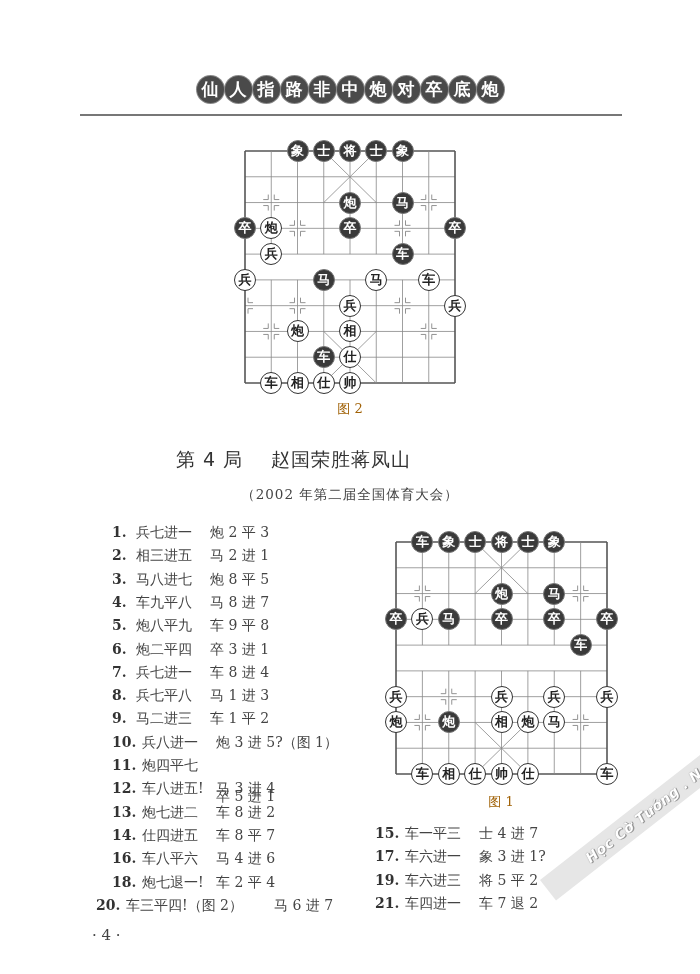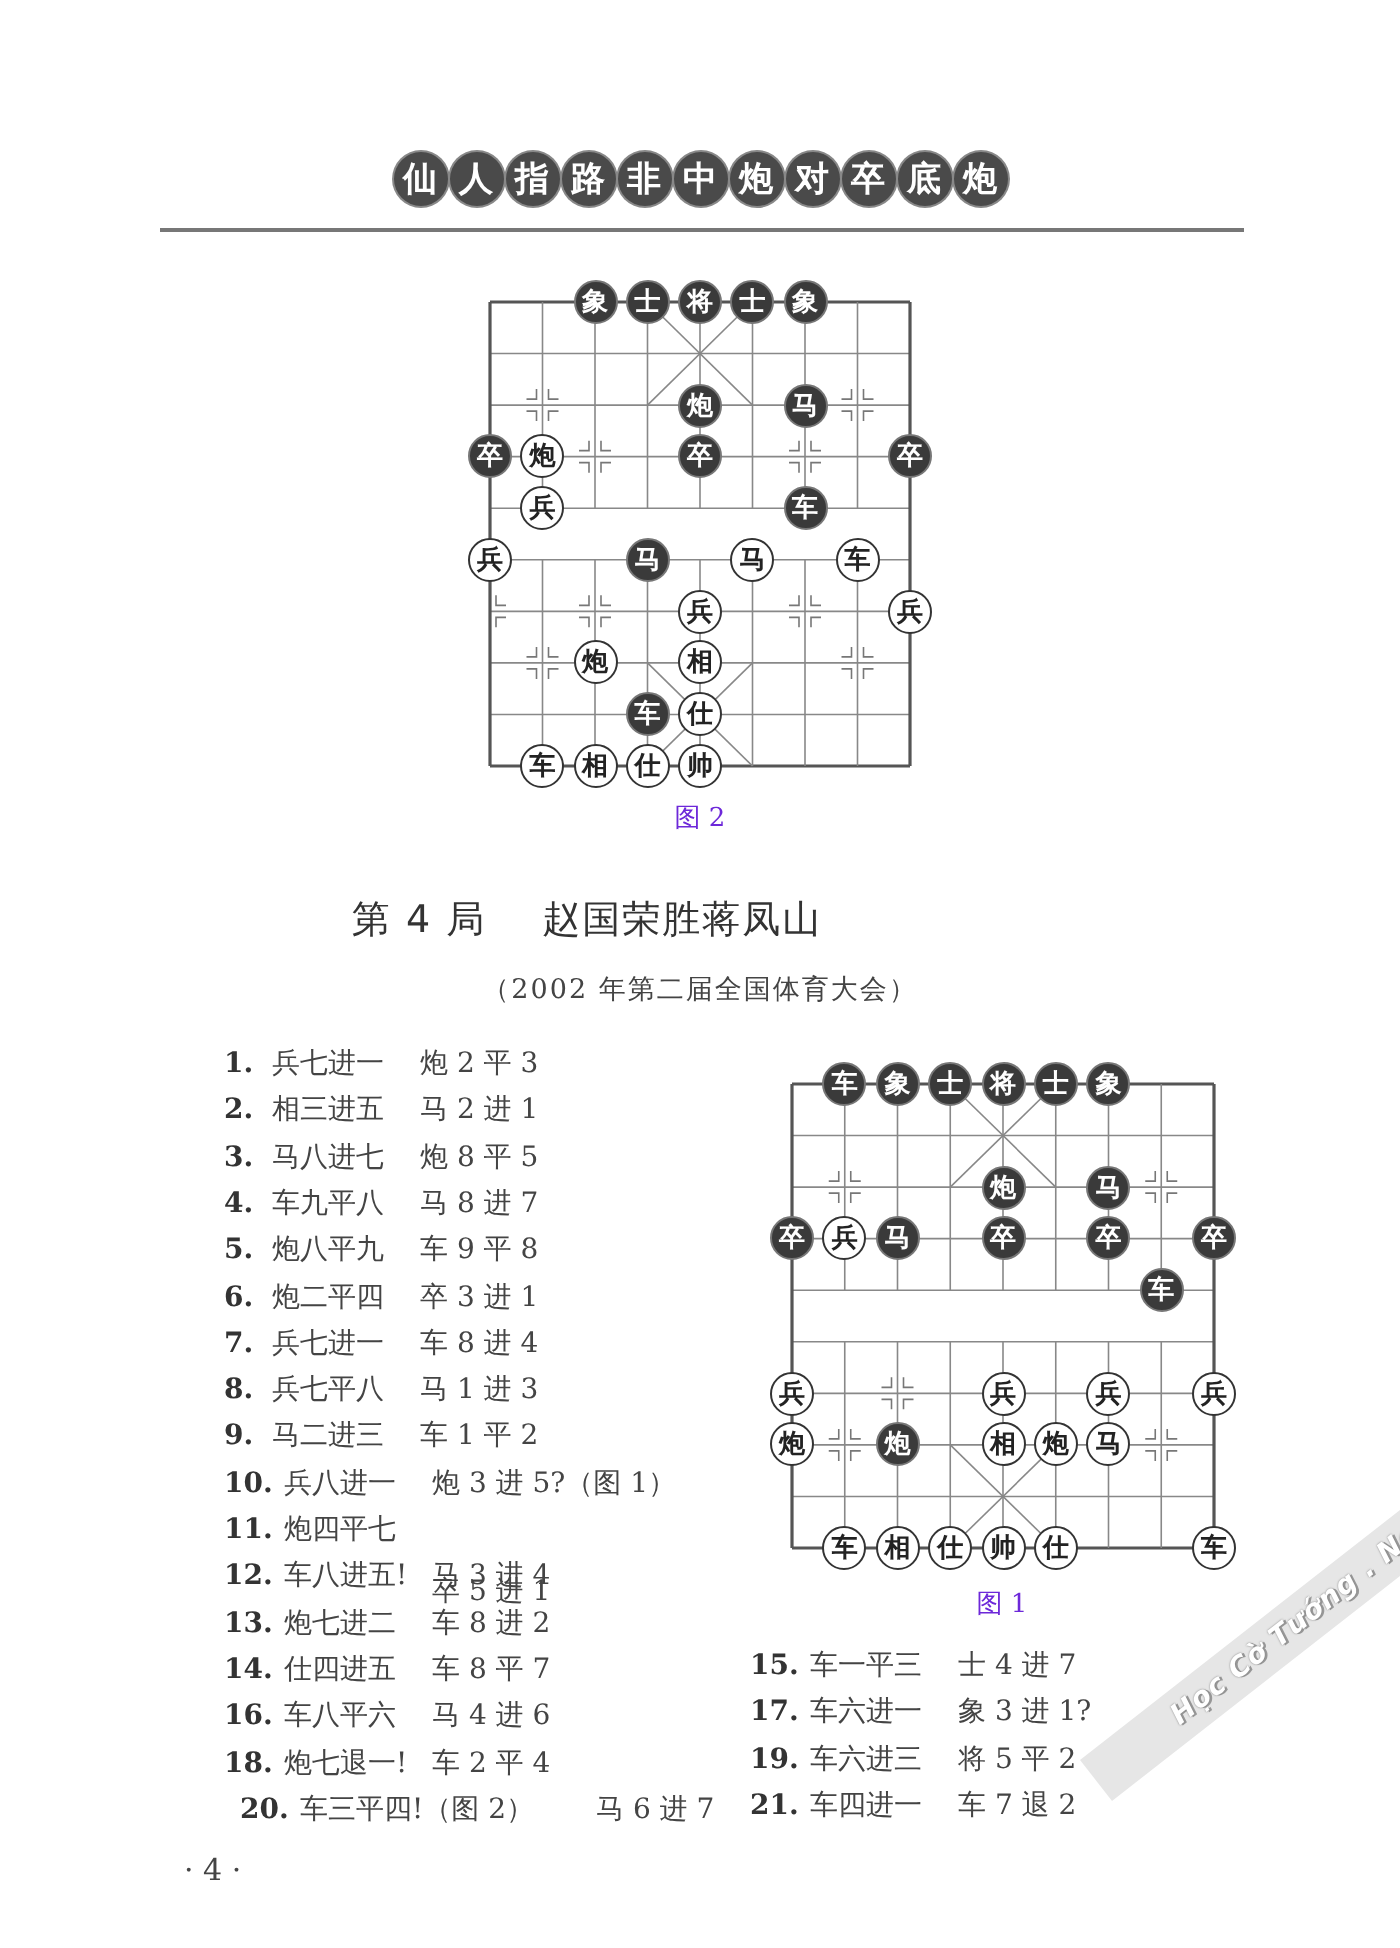--- a/index.html
+++ b/index.html
@@ -11,21 +11,21 @@
             font-family:"DejaVu Sans", sans-serif; font-weight:bold; font-size:17px;
             display:flex; align-items:center; justify-content:center; box-shadow: 0 0 0 1px #888; }
   .header-rule { left:80px; top:114px; width:542px; height:2px; background:#777; }
   .board { position:absolute; }
   .board svg { position:absolute; left:0; top:0; overflow:visible; }
   .piece { position:absolute; width:22px; height:22px; margin-left:-11px; margin-top:-11px; border-radius:50%;
            display:flex; align-items:center; justify-content:center;
            font-family:"DejaVu Sans", sans-serif; font-weight:bold; font-size:13px; box-sizing:border-box; }
   .piece.black { background:#3a3a3a; color:#fff; border:1.5px solid #777; }
   .piece.red { background:#fff; color:#222; border:1.5px solid #333; }
-  .caption { font-size:13px; color:#6d28d9; text-align:center; width:80px; }
+  .caption { font-size:13px; color:#a16207; text-align:center; width:80px; }
   .game-title { left:0; top:447px; width:587px; text-align:center; font-family:"DejaVu Sans", sans-serif;
                 font-size:19px; color:#333; letter-spacing:1px; }
   .game-title .gap { display:inline-block; width:28px; }
   .game-sub { left:0; top:486px; width:700px; text-align:center; font-size:13.5px; color:#444; letter-spacing:1px; }
   .move { position:absolute; font-size:14px; color:#444; white-space:nowrap; height:24px; line-height:24px; }
   .move .num { font-weight:bold; color:#333; display:inline-block; }
   .move .red-mv { display:inline-block; }
   .move .blk-mv { position:absolute; }
   .page-num { left:92px; top:926px; font-size:15px; color:#444; }
   .watermark { left:540px; top:880px; width:260px; height:26px; background:#e6e6e6;
@@ -178,21 +178,21 @@
     <div class="move" style="left: 112px; top: 659.8px; width: 280px;"><span class="num" style="width: 24px;">7.</span><span class="red-mv">兵七进一</span><span class="blk-mv" style="left: 98px;">车 8 进 4</span></div>
     <div class="move" style="left: 112px; top: 683.1px; width: 280px;"><span class="num" style="width: 24px;">8.</span><span class="red-mv">兵七平八</span><span class="blk-mv" style="left: 98px;">马 1 进 3</span></div>
     <div class="move" style="left: 112px; top: 706.4px; width: 280px;"><span class="num" style="width: 24px;">9.</span><span class="red-mv">马二进三</span><span class="blk-mv" style="left: 98px;">车 1 平 2</span></div>
     <div class="move" style="left: 112px; top: 729.7px; width: 280px;"><span class="num" style="width: 30px;">10.</span><span class="red-mv">兵八进一</span><span class="blk-mv" style="left: 104px;">炮 3 进 5?（图 1）</span></div>
     <div class="move" style="left: 112px; top: 753px; width: 280px;"><span class="num" style="width: 30px;">11.</span><span class="red-mv">炮四平七</span><span class="blk-mv" style="left: 104px; margin-top: 31px;">卒 5 进 1</span></div>
     <div class="move" style="left: 112px; top: 776.3px; width: 280px;"><span class="num" style="width: 30px;">12.</span><span class="red-mv">车八进五!</span><span class="blk-mv" style="left: 104px;">马 3 进 4</span></div>
     <div class="move" style="left: 112px; top: 799.6px; width: 280px;"><span class="num" style="width: 30px;">13.</span><span class="red-mv">炮七进二</span><span class="blk-mv" style="left: 104px;">车 8 进 2</span></div>
     <div class="move" style="left: 112px; top: 822.9px; width: 280px;"><span class="num" style="width: 30px;">14.</span><span class="red-mv">仕四进五</span><span class="blk-mv" style="left: 104px;">车 8 平 7</span></div>
     <div class="move" style="left: 112px; top: 846.2px; width: 280px;"><span class="num" style="width: 30px;">16.</span><span class="red-mv">车八平六</span><span class="blk-mv" style="left: 104px;">马 4 进 6</span></div>
     <div class="move" style="left: 112px; top: 869.5px; width: 280px;"><span class="num" style="width: 30px;">18.</span><span class="red-mv">炮七退一!</span><span class="blk-mv" style="left: 104px;">车 2 平 4</span></div>
-    <div class="move" style="left: 120px; top: 892.8px; width: 280px;"><span class="num" style="width: 30px;">20.</span><span class="red-mv">车三平四!（图 2）</span><span class="blk-mv" style="left: 178px; text-align: center;">马 6 进 7</span></div>
+    <div class="move" style="left: 96px; top: 892.8px; width: 280px;"><span class="num" style="width: 30px;">20.</span><span class="red-mv">车三平四!（图 2）</span><span class="blk-mv" style="left: 178px; text-align: center;">马 6 进 7</span></div>
   </div>
 <div id="moves-right">
     <div class="move" style="left: 375px; top: 821px; width: 280px;"><span class="num" style="width: 30px;">15.</span><span class="red-mv">车一平三</span><span class="blk-mv" style="left: 104px;">士 4 进 7</span></div>
     <div class="move" style="left: 375px; top: 844.3px; width: 280px;"><span class="num" style="width: 30px;">17.</span><span class="red-mv">车六进一</span><span class="blk-mv" style="left: 104px;">象 3 进 1?</span></div>
     <div class="move" style="left: 375px; top: 867.6px; width: 280px;"><span class="num" style="width: 30px;">19.</span><span class="red-mv">车六进三</span><span class="blk-mv" style="left: 104px;">将 5 平 2</span></div>
     <div class="move" style="left: 375px; top: 890.9px; width: 280px;"><span class="num" style="width: 30px;">21.</span><span class="red-mv">车四进一</span><span class="blk-mv" style="left: 104px;">车 7 退 2</span></div>
   </div>
 
 <div class="board" id="board1" style="left:396px; top:542px; width:211px; height:232px;">
     <svg width="211" height="232">

